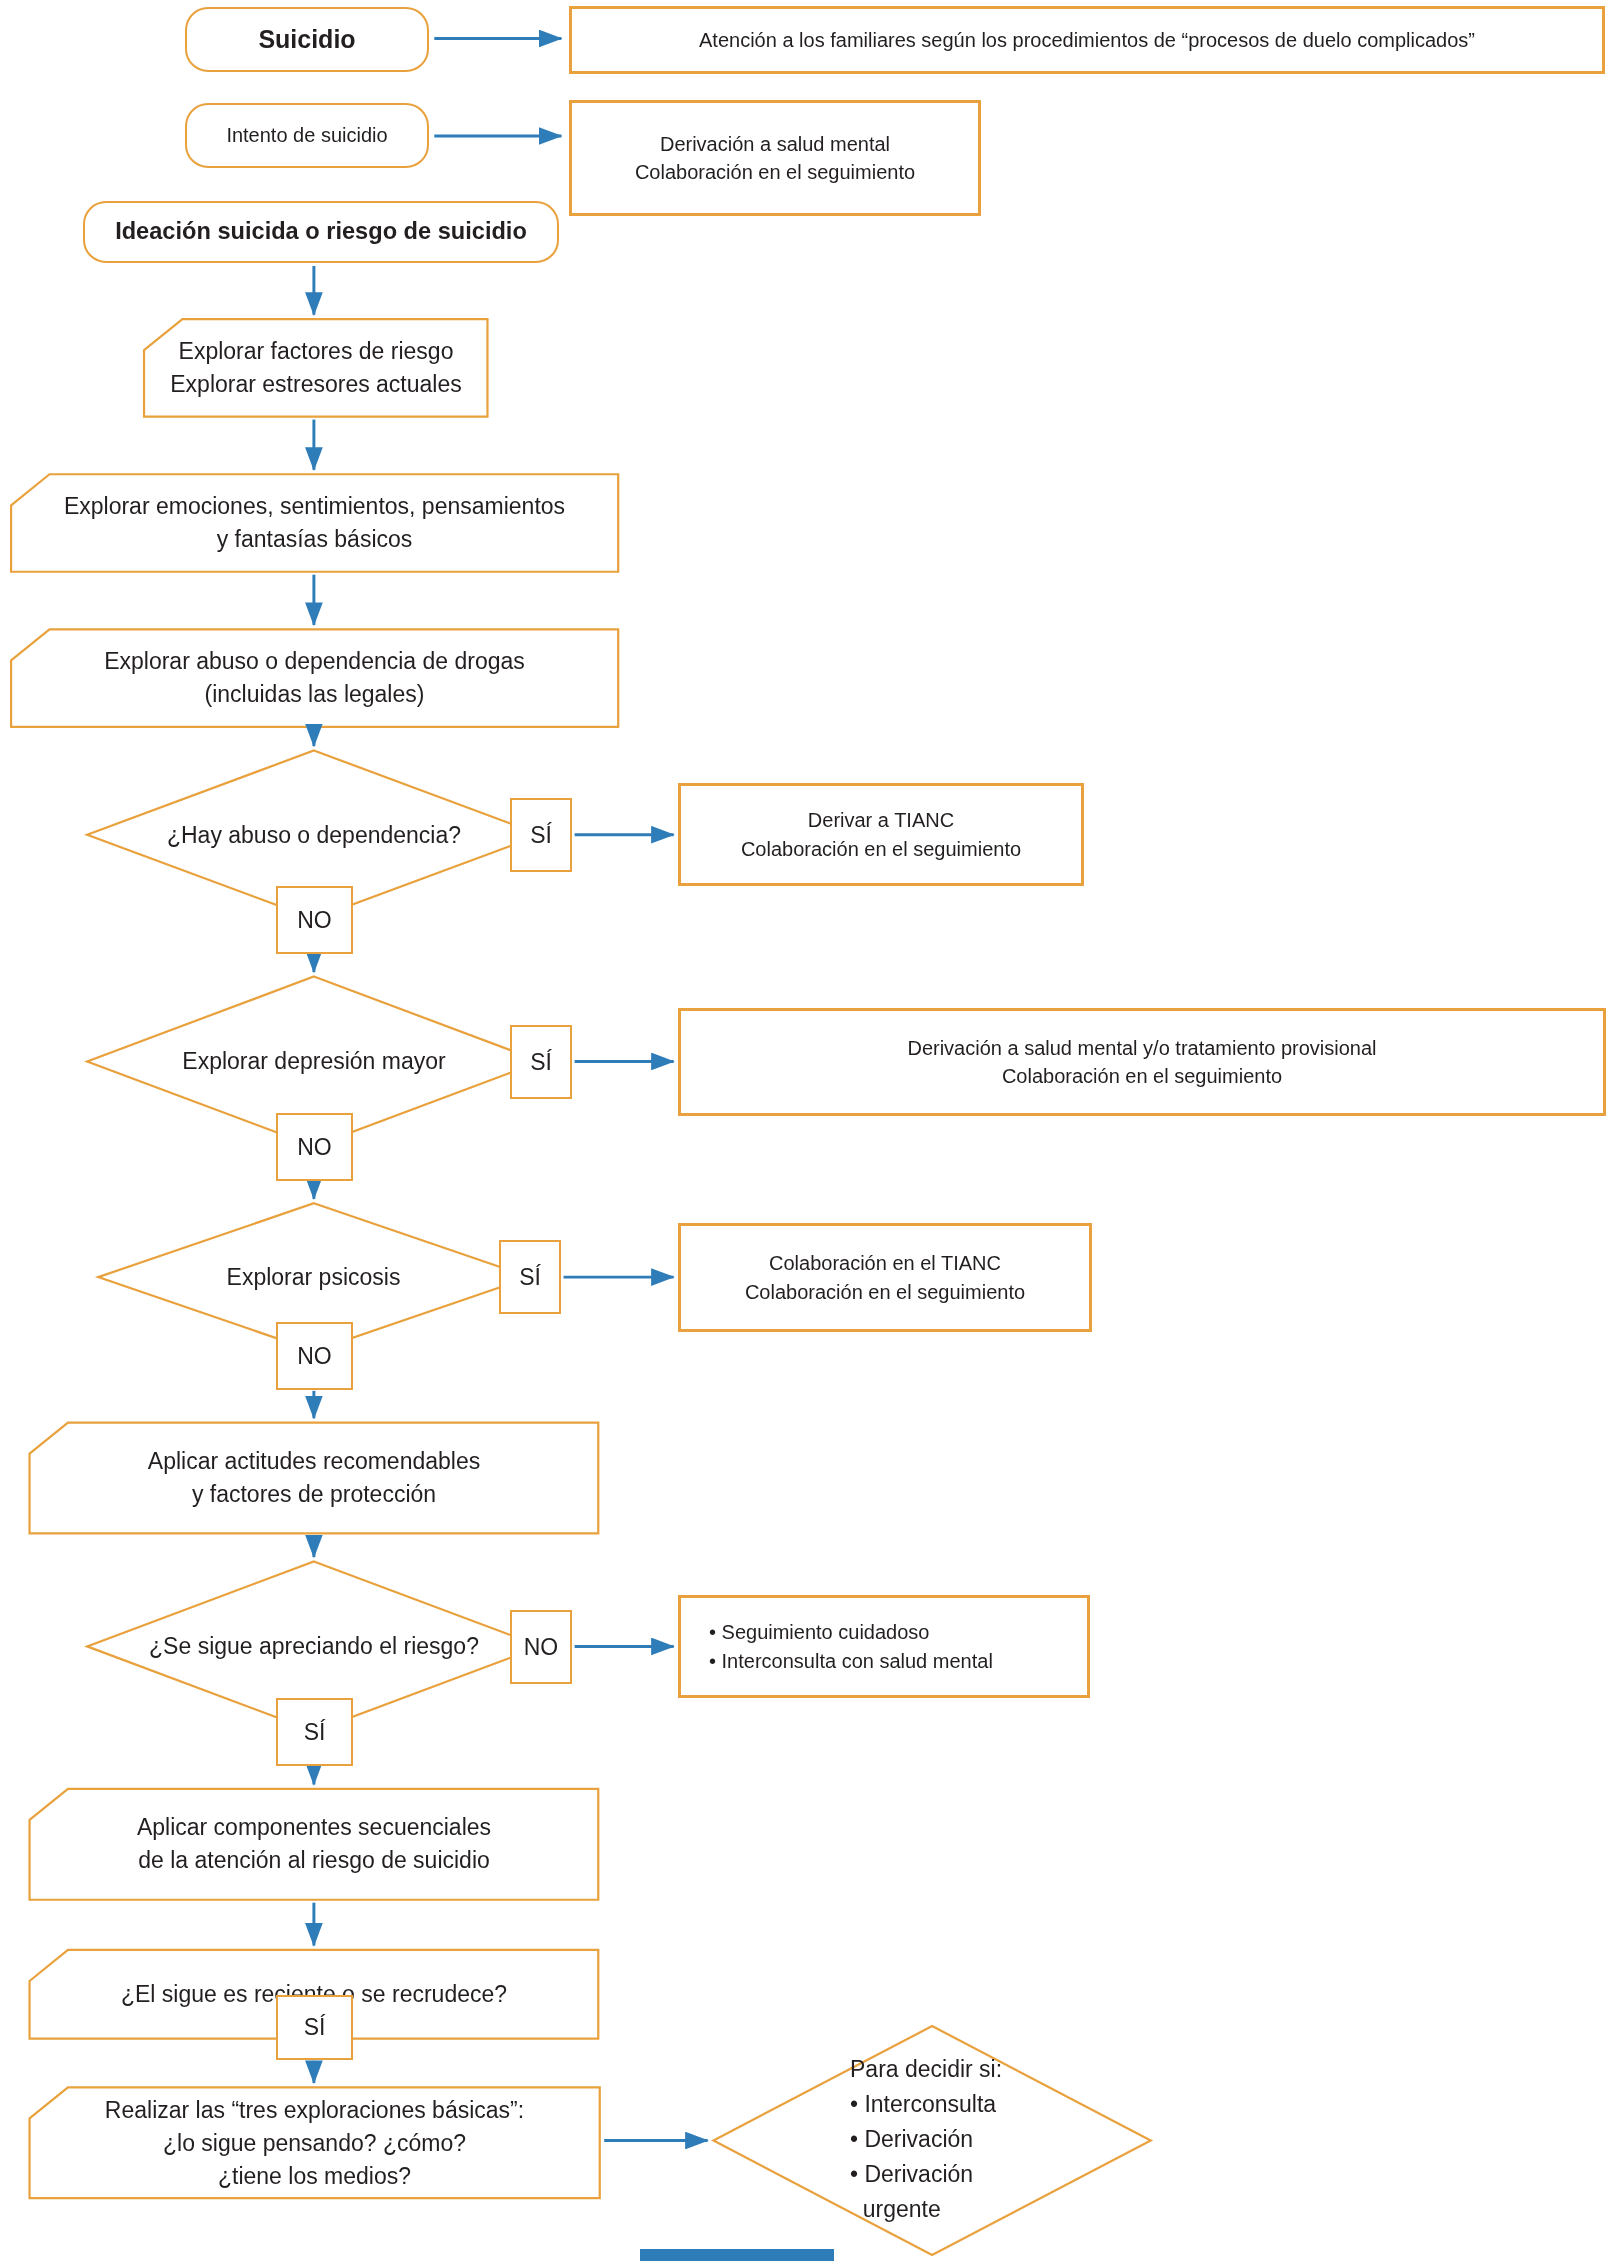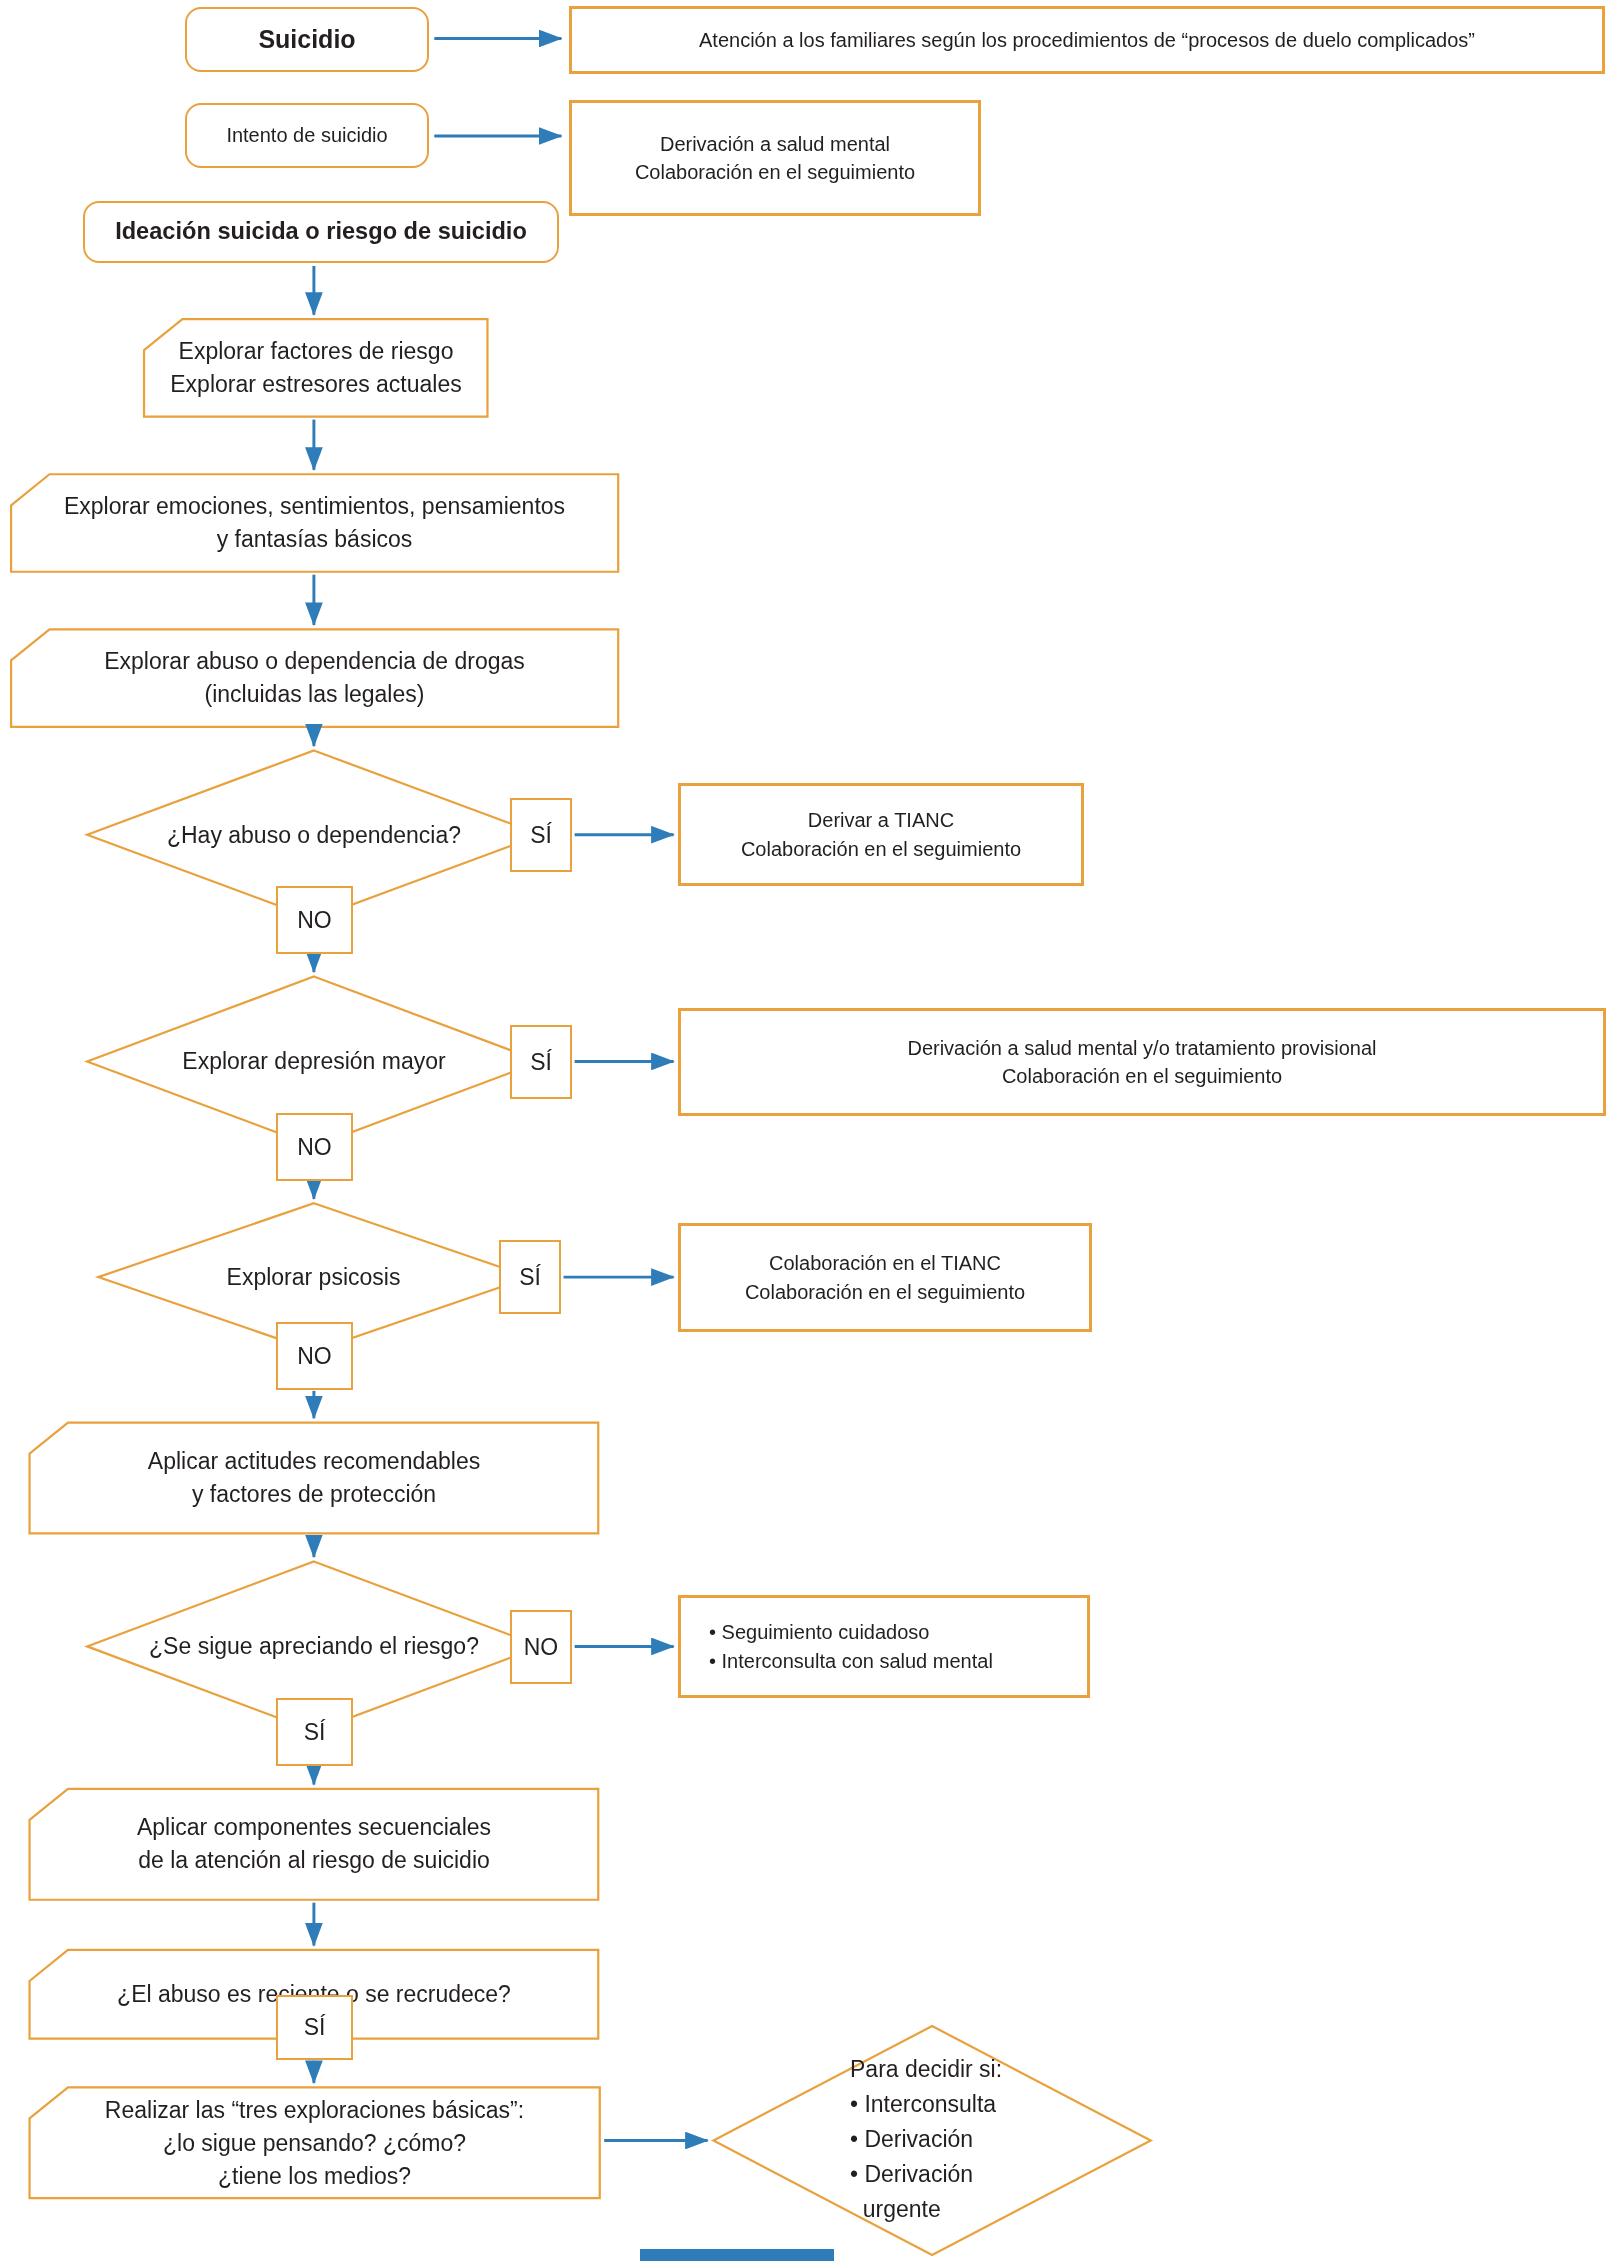--- a/index.html
+++ b/index.html
@@ -2,21 +2,21 @@
 <html style="font-size:11.8px"><head>
 <meta charset="utf-8">
 <style>
   html,body{margin:0;padding:0;background:#fff;}
   #page{position:relative;width:1619px;height:2261px;background:#fff;overflow:hidden;
         font-family:"Liberation Sans","DejaVu Sans",sans-serif;color:#231F20;}
   #shapes{position:absolute;left:0;top:0;width:1619px;height:2261px;}
   .box{position:absolute;background:#fff;border:3px solid #E8A13C;box-sizing:border-box;
        display:flex;align-items:center;justify-content:center;text-align:center;
        font-size:20px;line-height:1.42;white-space:pre-line;}
-  .rounded{border-radius:16px;border-width:2.2px;}
+  .rounded{border-radius:23px;border-width:2.2px;}
   .bold{font-weight:bold;}
   .small{border-width:2.2px;font-size:23px;}
   .bullets{justify-content:flex-start;text-align:left;padding-left:28px;}
   .txt{position:absolute;font-size:23px;line-height:33px;text-align:center;
        white-space:pre-line;color:#231F20;}
   .txt-left{text-align:left;line-height:35px;}
 </style>
 </head>
 <body>
 
@@ -106,21 +106,21 @@
   <div class="txt" style="left:144px;top:335px;width:344px;">Explorar factores de riesgo
 Explorar estresores actuales</div>
   <div class="txt" style="left:11px;top:490px;width:607px;">Explorar emociones, sentimientos, pensamientos
 y fantasías básicos</div>
   <div class="txt" style="left:11px;top:645px;width:607px;">Explorar abuso o dependencia de drogas
 (incluidas las legales)</div>
   <div class="txt" style="left:29.5px;top:1445px;width:569px;">Aplicar actitudes recomendables
 y factores de protección</div>
   <div class="txt" style="left:29.5px;top:1811px;width:569px;">Aplicar componentes secuenciales
 de la atención al riesgo de suicidio</div>
-  <div class="txt" style="left:29.5px;top:1978px;width:569px;">¿El abuso es reciente o se recrudece?</div>
+  <div class="txt" style="left:29.5px;top:1978px;width:569px;">¿El sigue es reciente o se recrudece?</div>
   <div class="txt" style="left:29.5px;top:2094px;width:570px;">Realizar las “tres exploraciones básicas”:
 ¿lo sigue pensando? ¿cómo?
 ¿tiene los medios?</div>
 
   <div class="txt" style="left:87px;top:819px;width:454px;">¿Hay abuso o dependencia?</div>
   <div class="txt" style="left:87px;top:1045px;width:454px;text-align:center;">Explorar depresión mayor</div>
   <div class="txt" style="left:98px;top:1261px;width:431px;">Explorar psicosis</div>
   <div class="txt" style="left:87px;top:1630px;width:454px;">¿Se sigue apreciando el riesgo?</div>
   <div class="txt txt-left" style="left:850px;top:2052px;width:229px;">Para decidir si:
 • Interconsulta

